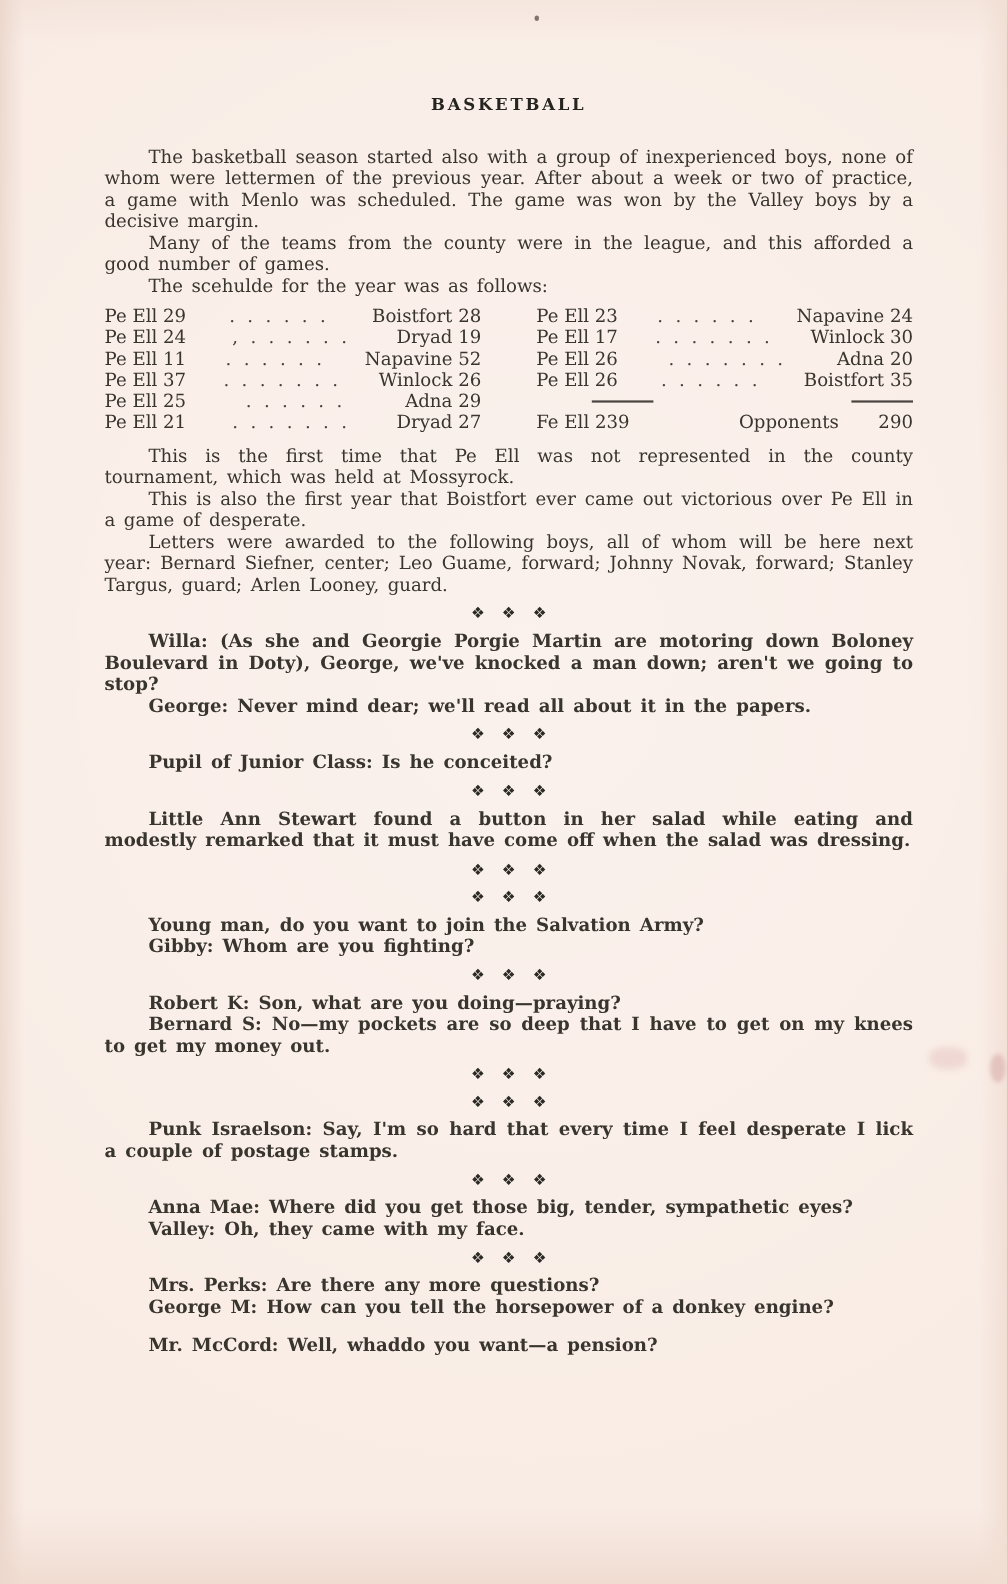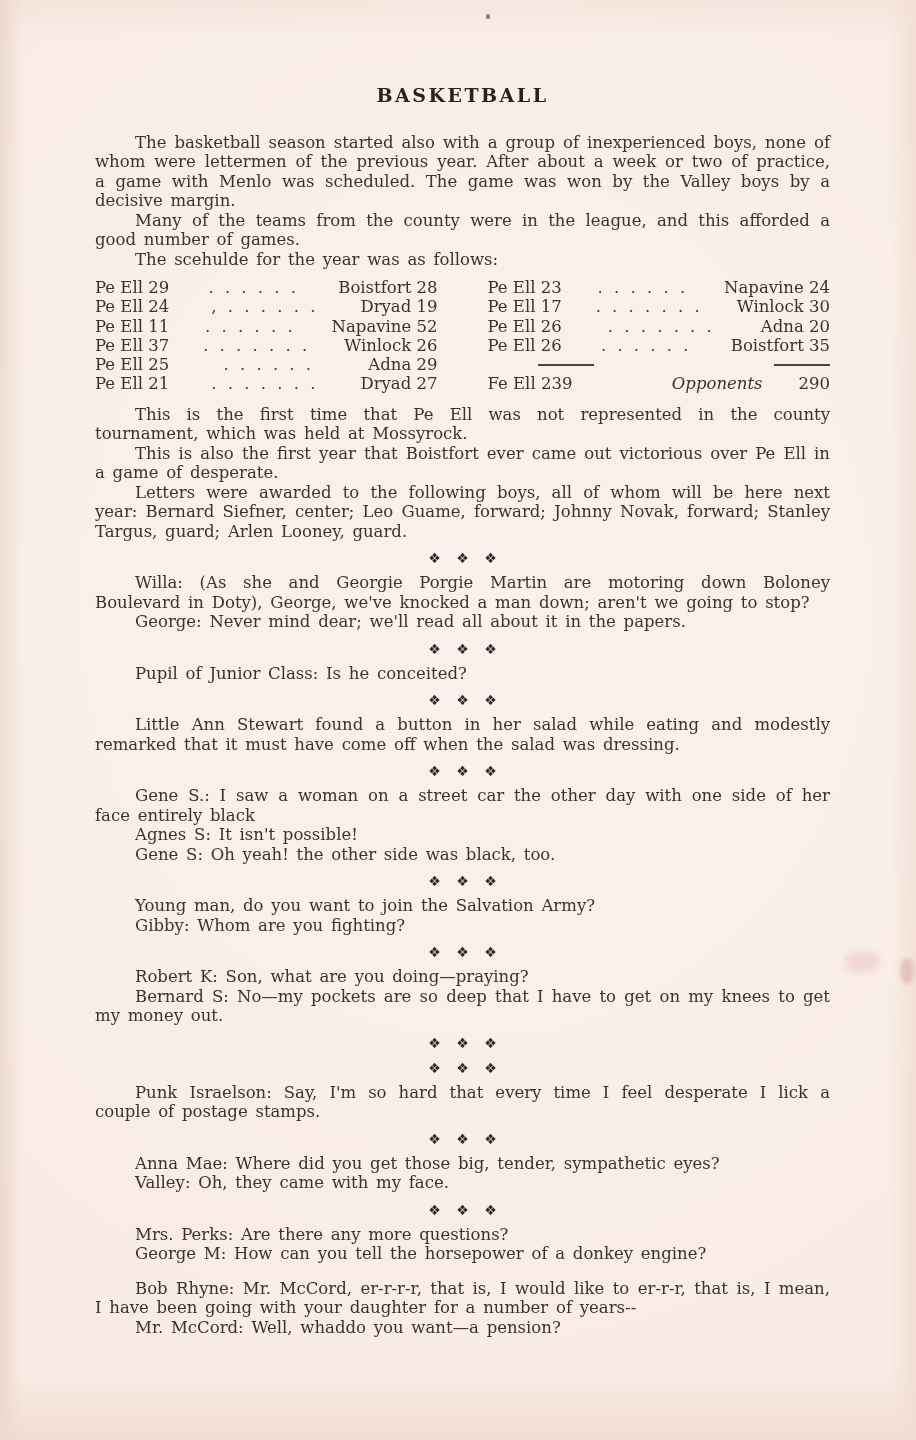--- a/index.html
+++ b/index.html
@@ -19,21 +19,21 @@
       linear-gradient(90deg, #ecd8cd 0px, rgba(236,216,205,0) 22px),
       linear-gradient(270deg, #f1ded3 0px, rgba(241,222,211,0) 26px),
       linear-gradient(0deg, #f0dcd1 0px, rgba(240,220,209,0) 70px),
       linear-gradient(180deg, #f4e4db 0px, rgba(244,228,219,0) 40px),
       #f9ece5;
     overflow: hidden;
   }
   .title {
     text-align: center;
     font-weight: bold;
-    font-size: 19px;
+    font-size: 15px;
     letter-spacing: 2.5px;
     color: #26241f;
     margin: 0 0 27px 0;
   }
   p.body-par {
     margin: 0;
     text-indent: 40px;
     text-align: justify;
     word-spacing: 2.5px;
   }
@@ -57,32 +57,32 @@
   .away-team { white-space: nowrap; }
   .sum-rule-row {
     display: flex;
     justify-content: space-between;
     align-items: center;
     height: 19.3px;
   }
   .sum-rule { height: 2px; background: #4a443e; width: 56px; }
   .sum-rule.left-rule { margin-left: 50px; }
   .totals-row { display: flex; align-items: baseline; line-height: 19.3px; }
-  .totals-opp-label { margin-left: auto; font-style: italic; }
+  .totals-opp-label { margin-left: auto; }
   .totals-opp-score { margin-left: 36px; }
   .divider {
     text-align: center;
     font-family: "DejaVu Sans", sans-serif;
     font-size: 14px;
     color: #2c2a25;
     word-spacing: 11px;
     line-height: 16px;
     margin: 9px 0 7px 0;
   }
-  .joke-section { margin: 0; }
+  .joke-section { margin: 0; font-weight: bold; }
   .joke-section.extra-gap { margin-top: 15px; }
   .speck {
     position: absolute;
     border-radius: 50%;
     pointer-events: none;
   }
   .speck-top { left: 486px; top: 14px; width: 4px; height: 5px; background: rgba(90,78,70,0.75); }
   .speck-right { left: 845px; top: 952px; width: 34px; height: 20px; background: rgba(205,140,140,0.22); filter: blur(3px); border-radius: 40%; }
   .speck-edge { left: 900px; top: 958px; width: 14px; height: 26px; background: rgba(190,120,120,0.30); filter: blur(2px); }
 </style>
@@ -183,25 +183,20 @@
   <div class="joke-section">
     <p class="body-par">Pupil of Junior Class:   Is he conceited?</p>
   </div>
   <div class="divider">❖ ❖ ❖</div>
 
   <div class="joke-section">
     <p class="body-par">Little Ann Stewart found a button in her salad while eating and modestly remarked that it must have come off when the salad was dressing.</p>
   </div>
   <div class="divider">❖ ❖ ❖</div>
 
-  <div class="joke-section">
-    <p class="body-par">Gene S.:   I saw  a woman on a street  car the other day with one side  of her face entirely black</p>
-    <p class="body-par">Agnes S:   It isn't possible!</p>
-    <p class="body-par">Gene S:   Oh yeah! the other side was black, too.</p>
-  </div>
   <div class="divider">❖ ❖ ❖</div>
 
   <div class="joke-section">
     <p class="body-par">Young man, do you want to join the Salvation Army?</p>
     <p class="body-par">Gibby:  Whom are you fighting?</p>
   </div>
   <div class="divider">❖ ❖ ❖</div>
 
   <div class="joke-section">
     <p class="body-par">Robert K: Son, what are you doing—praying?</p>
@@ -221,17 +216,16 @@
     <p class="body-par">Valley:   Oh, they came with my face.</p>
   </div>
   <div class="divider">❖ ❖ ❖</div>
 
   <div class="joke-section">
     <p class="body-par">Mrs. Perks: Are there any more questions?</p>
     <p class="body-par">George M:    How can you tell the horsepower of a donkey engine?</p>
   </div>
 
   <div class="joke-section extra-gap">
-    <p class="body-par">Bob Rhyne:   Mr. McCord, er-r-r-r, that is, I would like to er-r-r, that is, I mean, I have been going with your daughter for a number of years--</p>
     <p class="body-par">Mr. McCord:   Well, whaddo you want—a pension?</p>
   </div>
 
 </div>
 
 </body></html>

